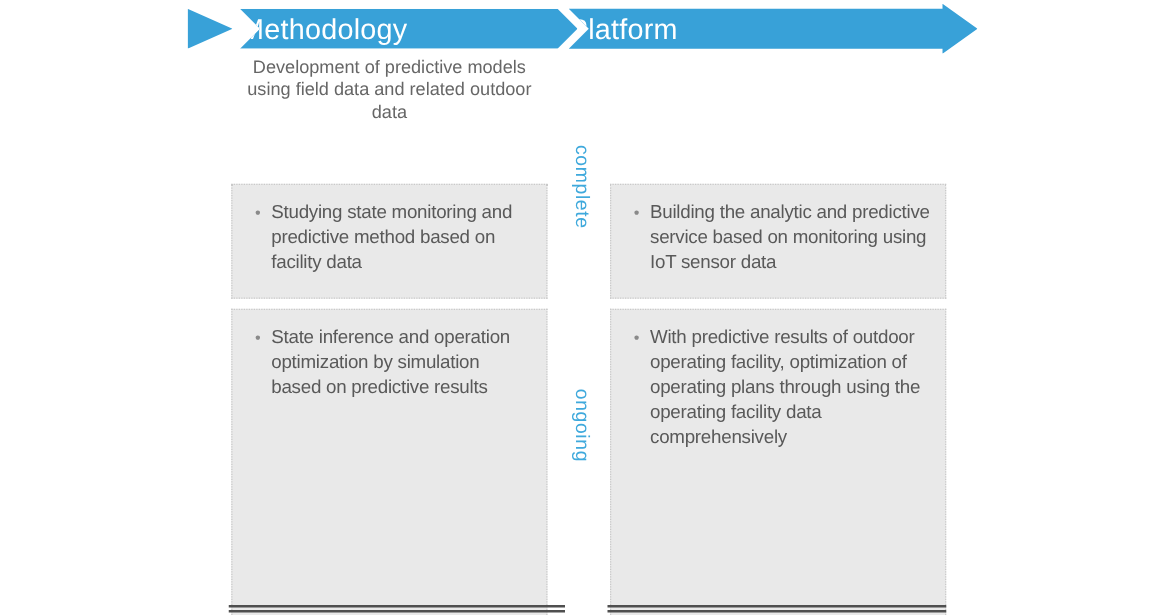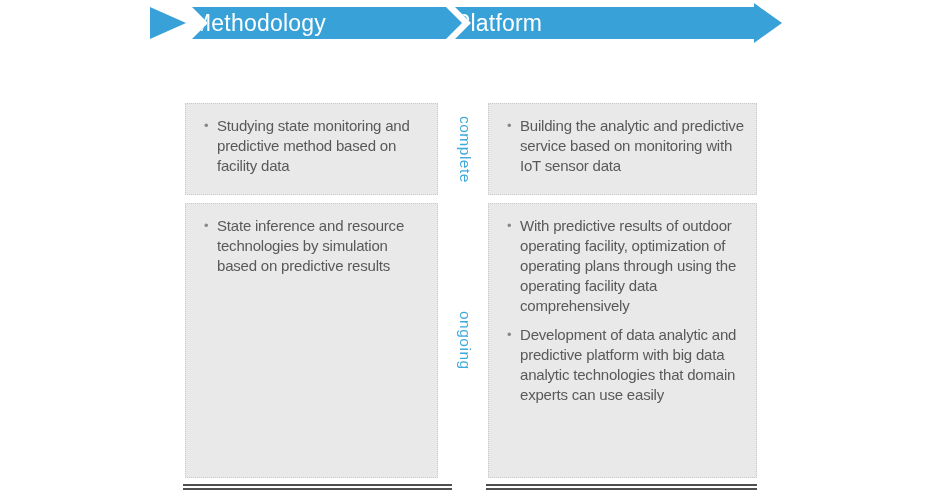--- a/index.html
+++ b/index.html
@@ -44,20 +44,21 @@
   }
   .desc-left{left:185px;width:253px;}
   .desc-right{left:482px;width:281px;}
   
   .box{
     position:absolute;
     background:var(--box-bg);
     border:1px dotted var(--box-border);
     box-sizing:border-box;
     overflow:hidden;
+    margin-top:44px;
   }
   .box-l1{left:185px;top:103px;width:253px;height:92px;}
   .box-r1{left:488px;top:103px;width:269px;height:92px;}
   .box-l2{left:185px;top:203px;width:253px;height:275px;}
   .box-r2{left:488px;top:203px;width:269px;height:275px;}
   .box ul{
     list-style:none;margin:0;padding:12px 12px 12px 18px;
   }
   .box li{
     position:relative;
@@ -104,43 +105,43 @@
   <div class="arrow-lead"></div>
 
   <div class="chevron chev-method">
     <span>Methodology</span>
   </div>
 
   <div class="chevron chev-platform">
     <span>Platform</span>
   </div>
 
+  <div class="desc desc-left">Development of predictive models using field data and related outdoor data</div>
 
   <div class="box box-l1">
     <ul>
       <li>Studying state monitoring and predictive method based on facility data</li>
     </ul>
   </div>
 
   <div class="box box-r1">
     <ul>
-      <li>Building the analytic and predictive service based on monitoring with IoT sensor data</li>
+      <li>Building the analytic and predictive service based on monitoring using IoT sensor data</li>
     </ul>
   </div>
 
   <div class="box box-l2">
     <ul>
-      <li>State inference and resource technologies by simulation based on predictive results</li>
+      <li>State inference and operation optimization by simulation based on predictive results</li>
     </ul>
   </div>
 
   <div class="box box-r2">
     <ul>
       <li>With predictive results of outdoor operating facility, optimization of operating plans through using the operating facility data comprehensively</li>
-      <li>Development of data analytic and predictive platform with big data analytic technologies that domain experts can use easily</li>
     </ul>
   </div>
 
   <div class="vlabel vlabel-complete">
     <span>complete</span>
   </div>
   <div class="vlabel vlabel-ongoing">
     <span>ongoing</span>
   </div>
 

